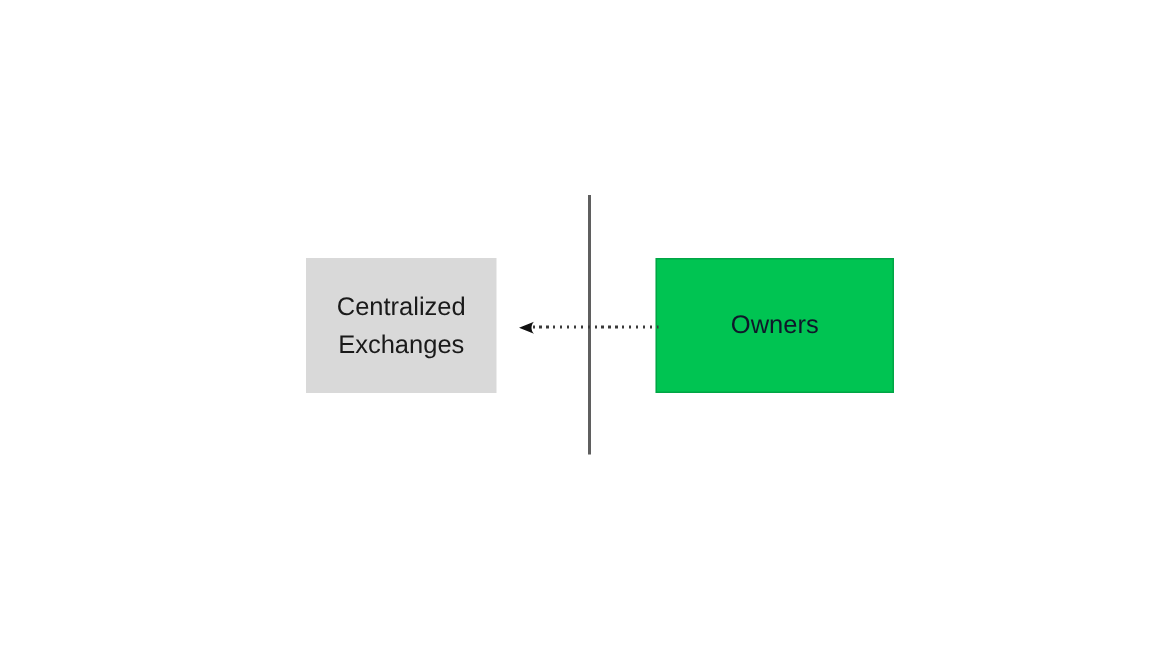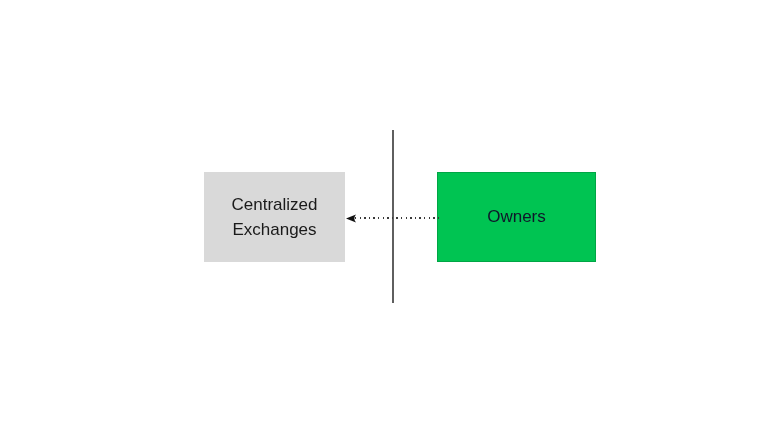--- a/index.html
+++ b/index.html
@@ -31,21 +31,21 @@
     align-items: center;
     justify-content: center;
     text-align: center;
     font-size: 17px;
     line-height: 1.5;
     box-sizing: border-box;
     padding: 4px 10px;
   }
   .node-gray {
     left: 204px;
-    width: 141px;
+    width: 127px;
     background: #d9d9d9;
     color: #1a1a1a;
     justify-content: center;
   }
   .node-green {
     left: 437px;
     width: 159px;
     background: #00c452;
     border: 1px solid rgba(0, 0, 0, 0.15);
     color: #0f172a;

